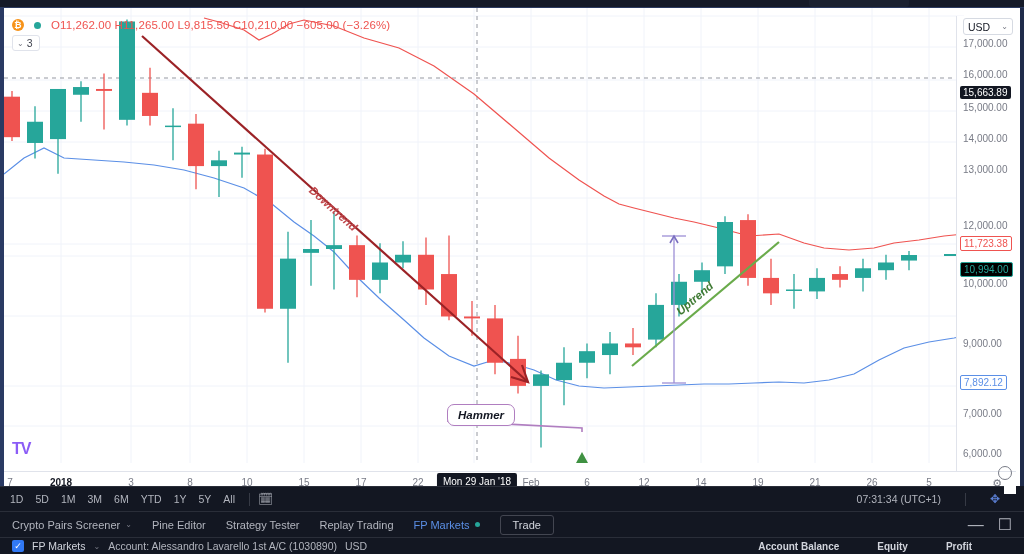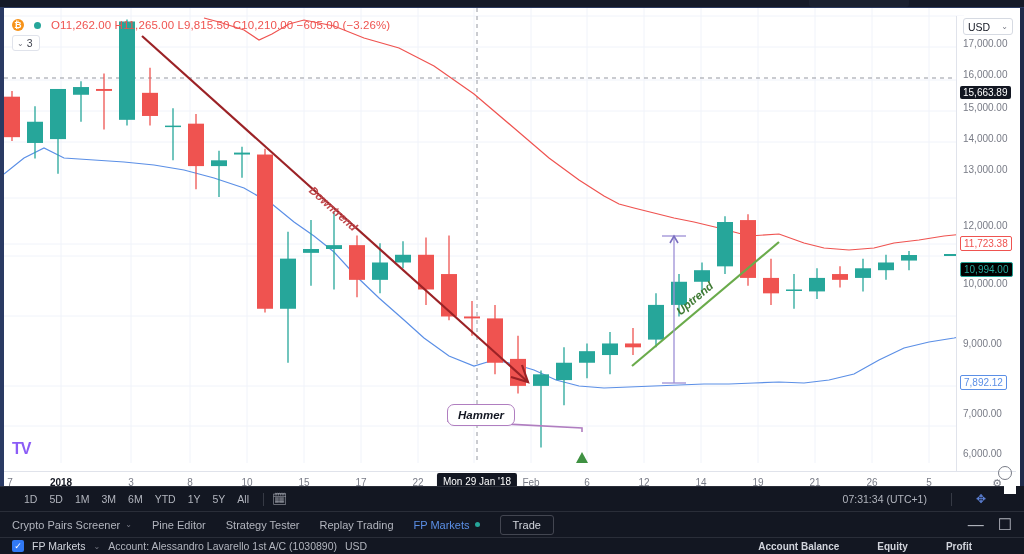--- a/index.html
+++ b/index.html
@@ -116,21 +116,21 @@
   }
   .crosshair-mag {
     position: absolute; right: 8px; bottom: 6px; width: 14px; height: 14px;
     border: 1px solid #787b86; border-radius: 50%; z-index: 30;
   }
 
   
   .rangebar {
     position: absolute; left: 0; top: 486px; width: 1004px; height: 25px;
     background: #131722; border-top: 1px solid #2a2e39;
-    display: flex; align-items: center; padding: 0 18px;
+    display: flex; align-items: center; padding: 0 4px;
   }
   .rangebar .rg {
     color: #b2b5be; font-size: 10.5px; padding: 2px 6px; border-radius: 3px;
   }
   .divider { width: 1px; height: 13px; background: #363a45; margin: 0 8px; }
   .calicon { color: #b2b5be; font-size: 12px; }
   .clock { margin-left: auto; color: #b2b5be; font-size: 10.5px; display:flex; align-items:center; gap:16px;}
   .clock .sym { color: #5b7fd4; font-size: 12px; }
 
   .tabbar {

